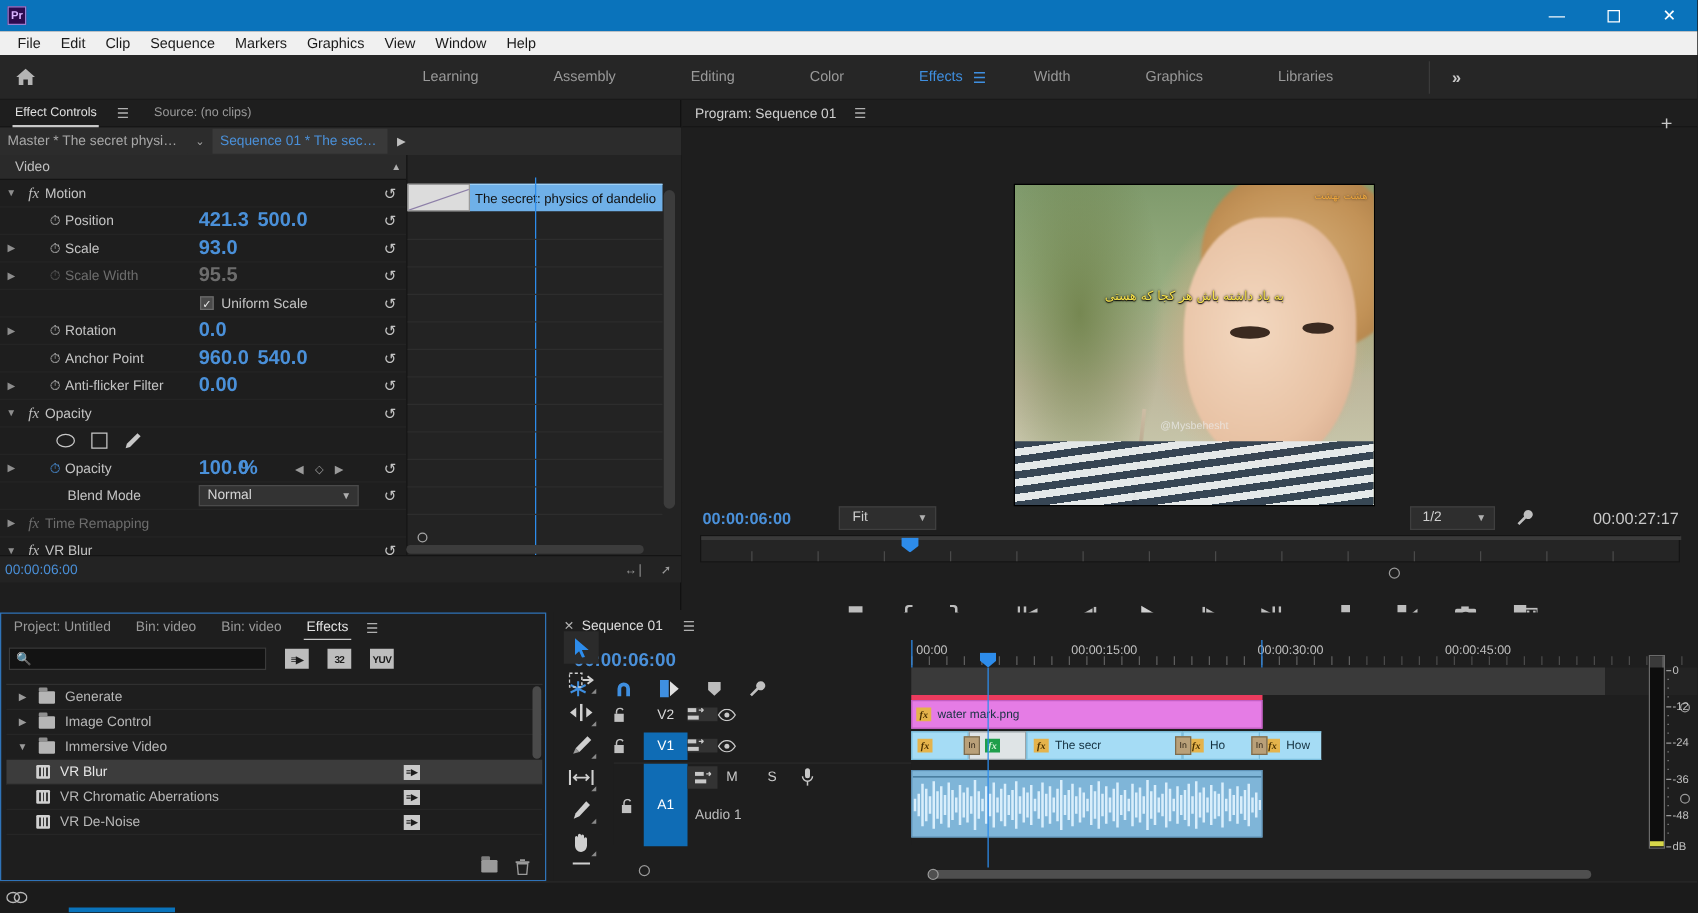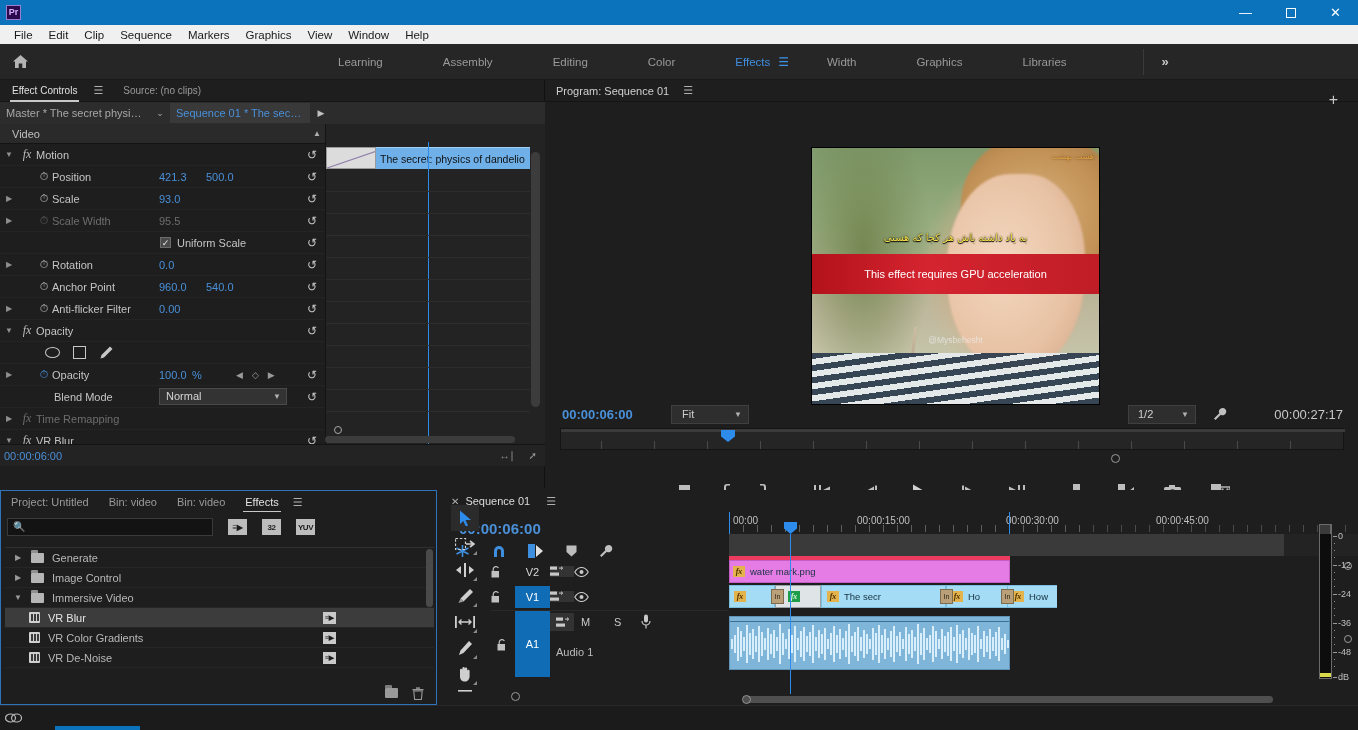--- a/index.html
+++ b/index.html
@@ -83,21 +83,21 @@
             position:relative; font-size:11px; color:#c4c4c4; }
   .fx-row .tri { width:18px; text-align:center; color:#8e8e8e; font-size:8px; }
   .fx-row .tri.none { color:transparent; }
   .fx-row .fxi { width:18px; text-align:center; color:#bdbdbd; font-style:italic;
                  font-family:"Liberation Serif", serif; font-size:12px; }
   .fx-row .stop { width:16px; text-align:center; color:#b8b8b8; font-size:11px; }
   .fx-row .stop.on { color:#4a90d9; }
   .fx-row .lbl { flex:0 0 auto; }
   .fx-row.dim .lbl, .fx-row.dim .val { color:#6d6d6d; }
   .fx-row.dim .stop { color:#5c5c5c; }
-  .fx-row .val { position:absolute; color:#4a90d9; font-size:11px; }
+  .fx-row .val { position:absolute; color:#4a90d9; font-size:16px;font-weight:bold; }
   .fx-row .val.v1 { left:159px; }
   .fx-row .val.v2 { left:206px; }
   .fx-row.dim .val { color:#6d6d6d; }
   .fx-reset { position:absolute; right:8px; color:#c3c3c3; font-size:12px; line-height:1; }
   .kf-nav { position:absolute; left:236px; display:flex; gap:9px; color:#9a9a9a; font-size:9px; }
   .chk { width:11px; height:11px; background:#4a4a4a; border:1px solid #6b6b6b;
          display:inline-block; color:#e8e8e8; font-size:9px; text-align:center; line-height:10px;
          margin-left:0px; }
   .mask-icons { display:flex; gap:13px; margin-left:45px; align-items:center; color:#c8c8c8; }
   .mask-ellipse { width:15px; height:11px; border:1.4px solid #c8c8c8; border-radius:50%; }
@@ -565,23 +565,20 @@
       <div class="video">
         <div class="v-bg"></div>
         <div class="v-hair"></div>
         <div class="v-face"></div>
         <div class="v-eye1"></div>
         <div class="v-eye2"></div>
         <div class="v-stem"></div>
         <div class="v-stripe"></div>
         <div class="v-logo">هشت بهشت</div>
         <div class="v-sub">به یاد داشته باش هر کجا که هستی</div>
-        <div class="gpu-bar">
-          <span>This effect requires GPU acceleration</span>
-        </div>
         <div class="v-wm">@Mysbehesht</div>
       </div>
     </div>
 
     <div class="pgm-ctrlrow">
       <span class="pgm-tc">00:00:06:00</span>
       <span class="pgm-fit">
         <span>Fit</span>
         <span class="cv">▼</span>
       </span>
@@ -730,21 +727,21 @@
         <span class="ep-folder"></span>
         <span>Immersive Video</span>
       </div>
       <div class="ep-row sel">
         <span class="ep-fxicon"></span>
         <span>VR Blur</span>
         <span class="ep-accel">≡▶</span>
       </div>
       <div class="ep-row">
         <span class="ep-fxicon"></span>
-        <span>VR Color Gradients</span>
+        <span>VR Chromatic Aberrations</span>
         <span class="ep-accel">≡▶</span>
       </div>
       <div class="ep-row">
         <span class="ep-fxicon"></span>
         <span>VR De-Noise</span>
         <span class="ep-accel">≡▶</span>
       </div>
     </div>
     <div class="ep-vscroll"></div>
 

